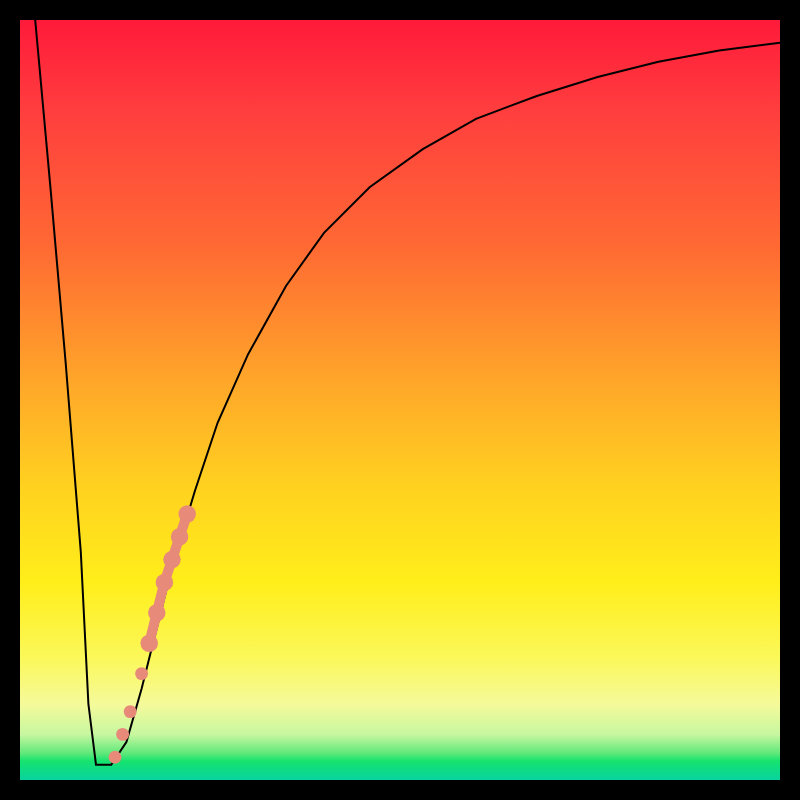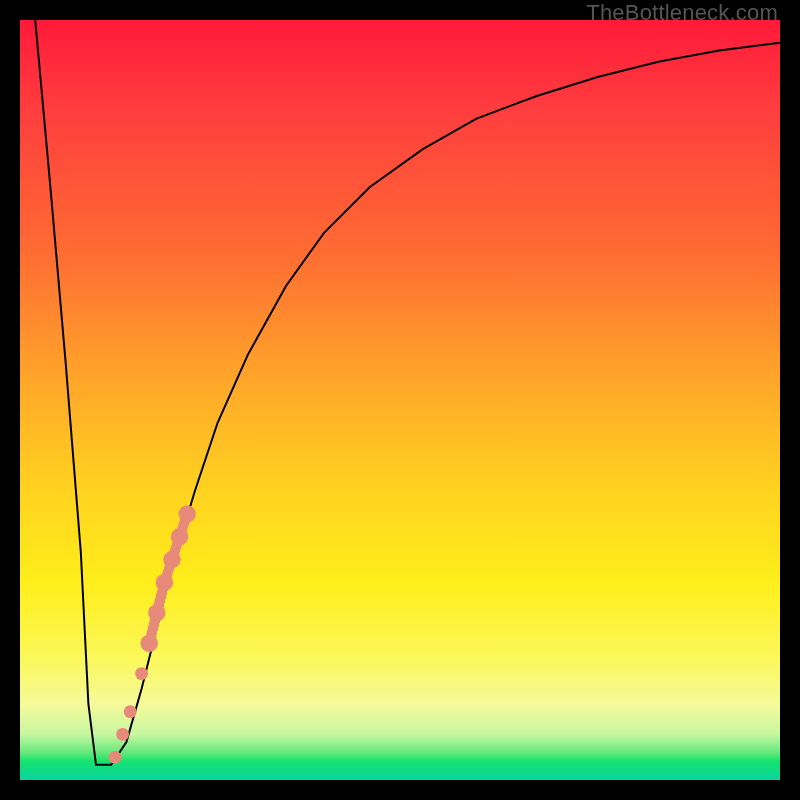--- a/index.html
+++ b/index.html
@@ -55,21 +55,20 @@
     font-size: 22px;
     font-weight: 400;
     letter-spacing: 0.2px;
     user-select: none;
   }
 </style>
 </head>
 <body>
 
 <div class="frame">
-  <div class="watermark">TheBottleneck.com</div>
   <div class="plot">
     <svg class="curve" viewBox="0 0 100 100" preserveAspectRatio="none">
       <path id="curve-path" fill="none" stroke="#000000" stroke-width="0.263" d="M2.00 0.00 L4.00 22.00 L6.00 45.00 L8.00 70.00 L9.00 90.00 L10.00 98.00 L11.00 98.00 L12.00 98.00 L14.00 95.00 L16.00 88.00 L18.00 80.00 L20.00 72.00 L23.00 62.00 L26.00 53.00 L30.00 44.00 L35.00 35.00 L40.00 28.00 L46.00 22.00 L53.00 17.00 L60.00 13.00 L68.00 10.00 L76.00 7.50 L84.00 5.50 L92.00 4.00 L100.00 3.00"></path>
       <g id="marker-group">
           <path d="M17.00 82.00 L18.00 78.00 L19.00 74.00 L20.00 71.00 L21.00 68.00 L22.00 65.00" stroke="#e88a7a" stroke-width="1.316" stroke-linecap="round" fill="none"></path>
           <circle cx="12.50" cy="97.00" r="0.85" fill="#e88a7a"></circle>
           <circle cx="13.50" cy="94.00" r="0.85" fill="#e88a7a"></circle>
           <circle cx="14.50" cy="91.00" r="0.85" fill="#e88a7a"></circle>
           <circle cx="16.00" cy="86.00" r="0.85" fill="#e88a7a"></circle>
           <circle cx="17.00" cy="82.00" r="1.15" fill="#e88a7a"></circle>

